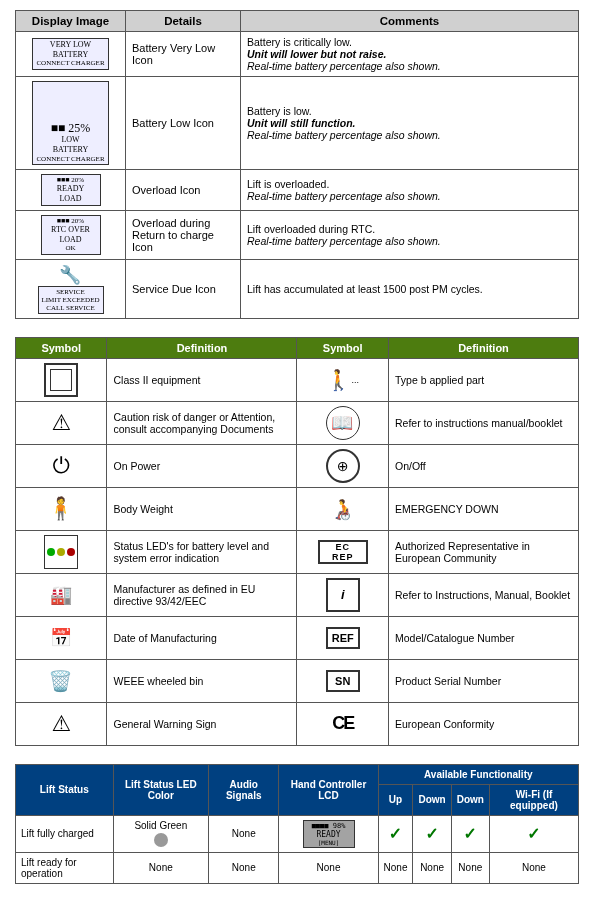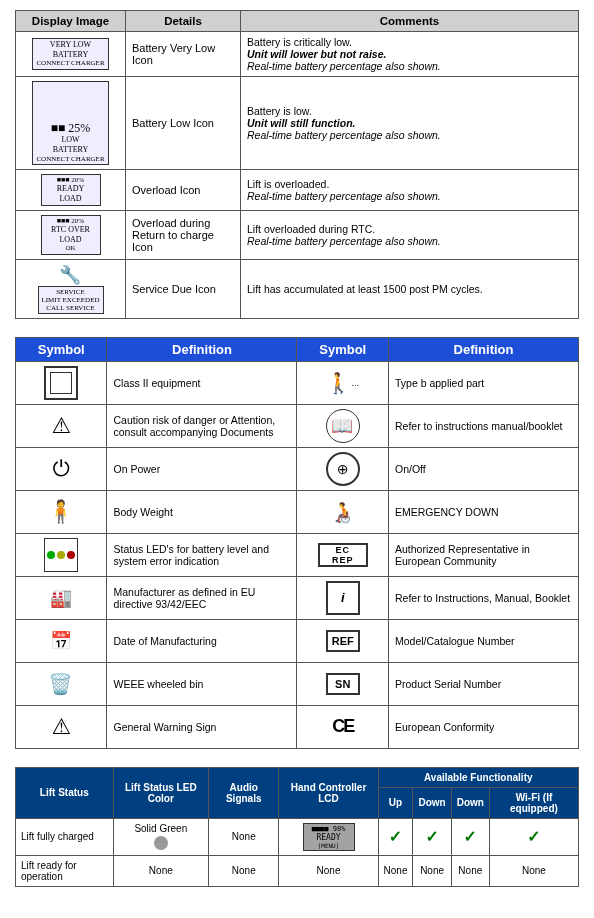--- a/index.html
+++ b/index.html
@@ -71,24 +71,24 @@
       border-collapse: collapse;
       margin-bottom: 18px;
     }
     .table2 th, .table2 td {
       border: 1px solid #555;
       padding: 4px 6px;
       vertical-align: middle;
       font-size: 10.5px;
     }
     .table2 thead th {
-      background: #1d4ed8;
+      background: #4d7c0f;
       color: #fff;
       font-weight: bold;
-      font-size: 13px;
+      font-size: 11px;
     }
     .table2 td.sym-cell {
       width: 65px;
       text-align: center;
     }
     .table2 td.def-cell {
       width: 135px;
       margin-top: 8px;
     }
     .symbol-box {

